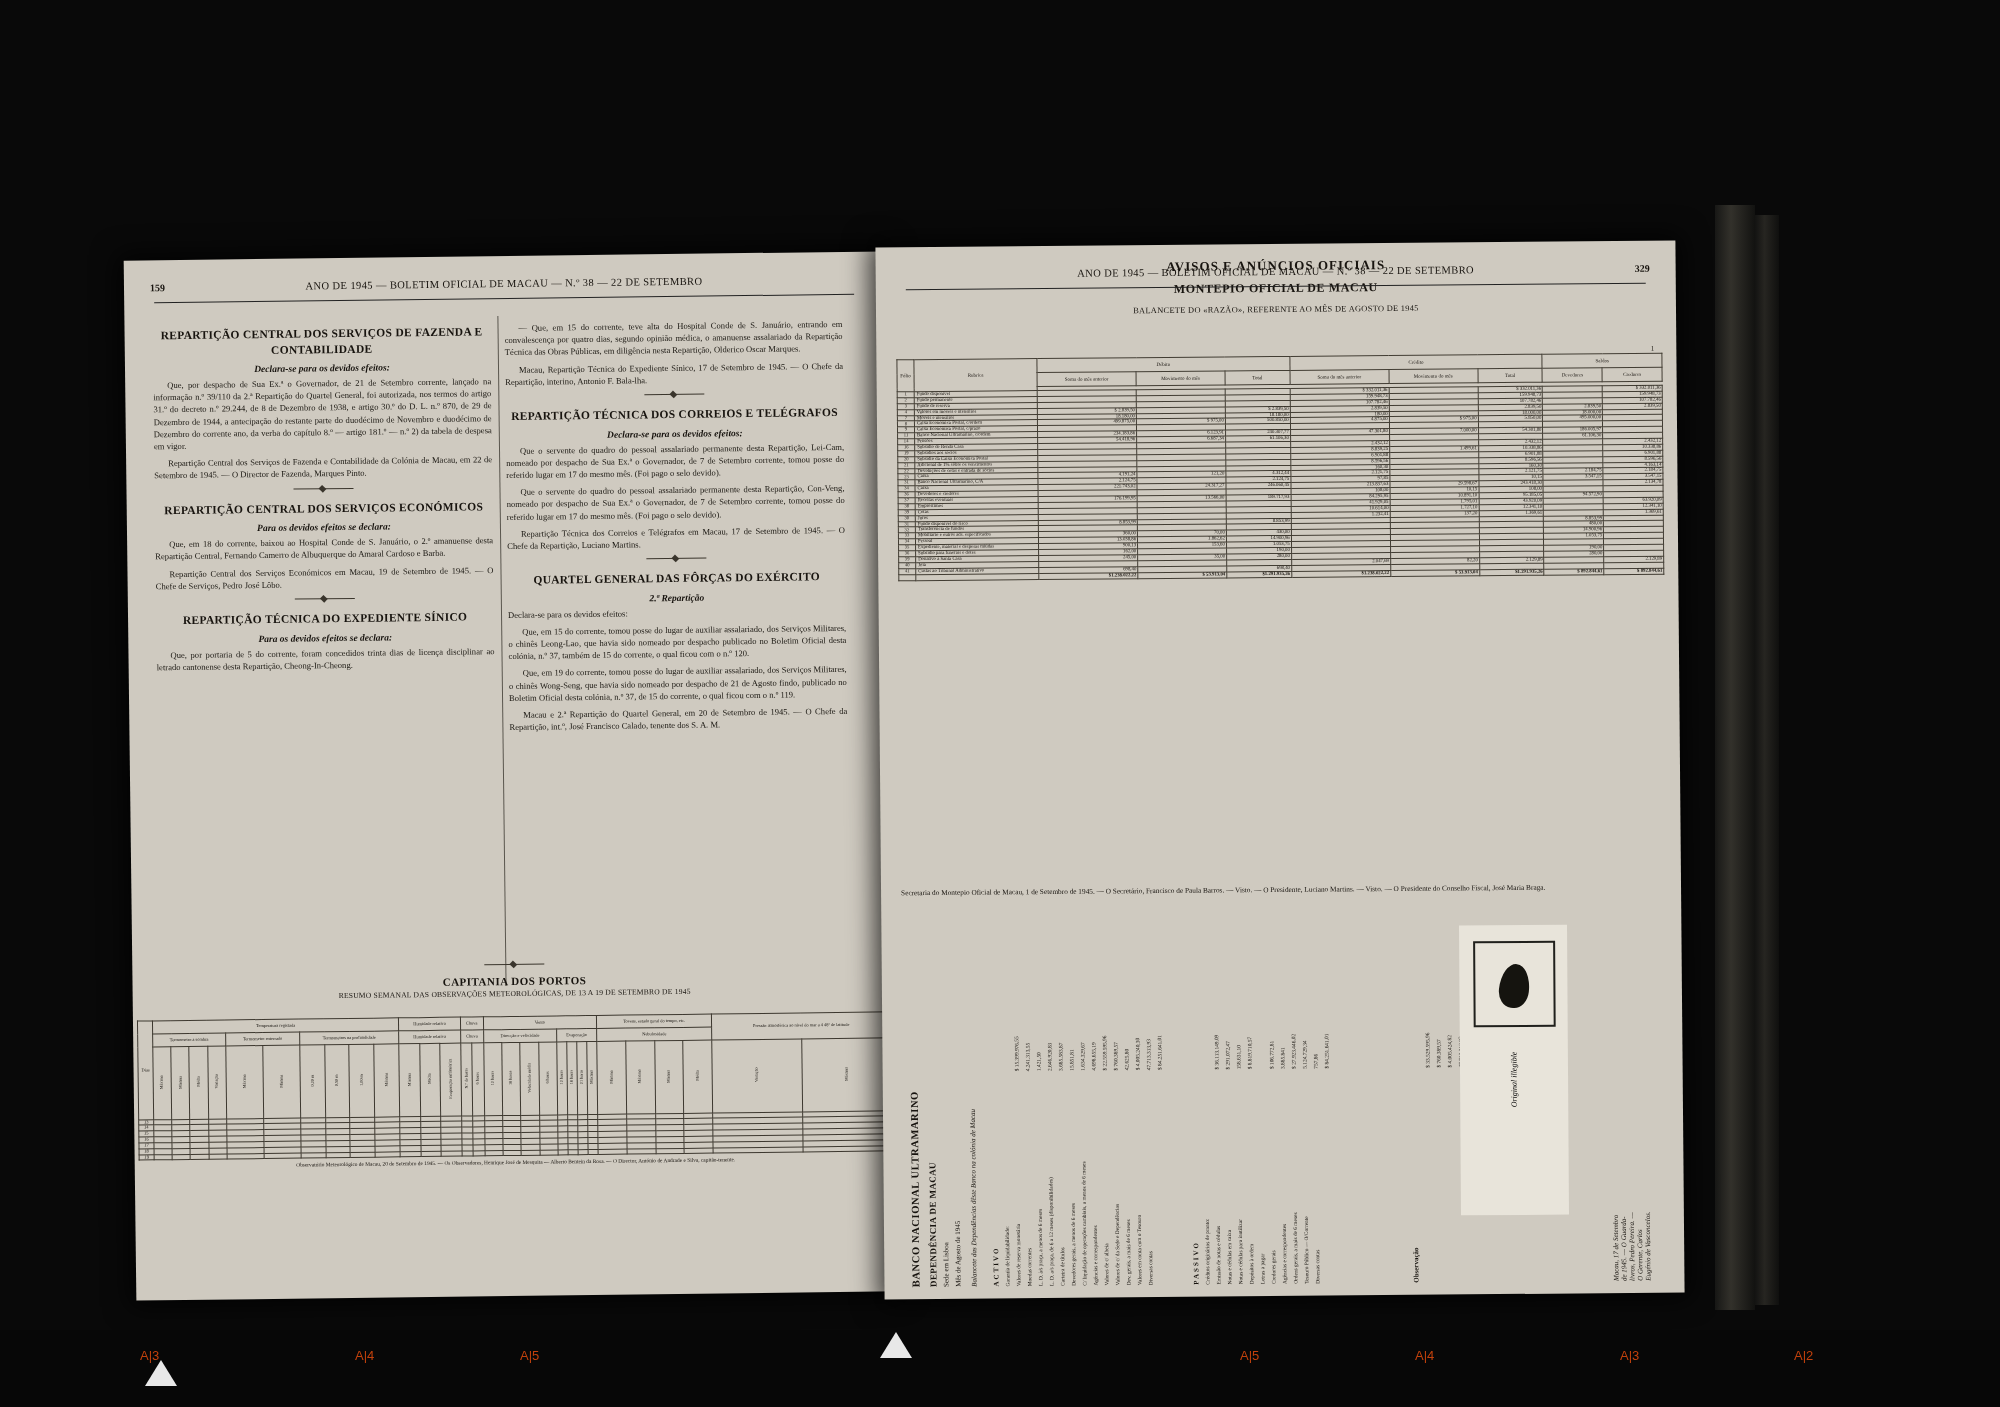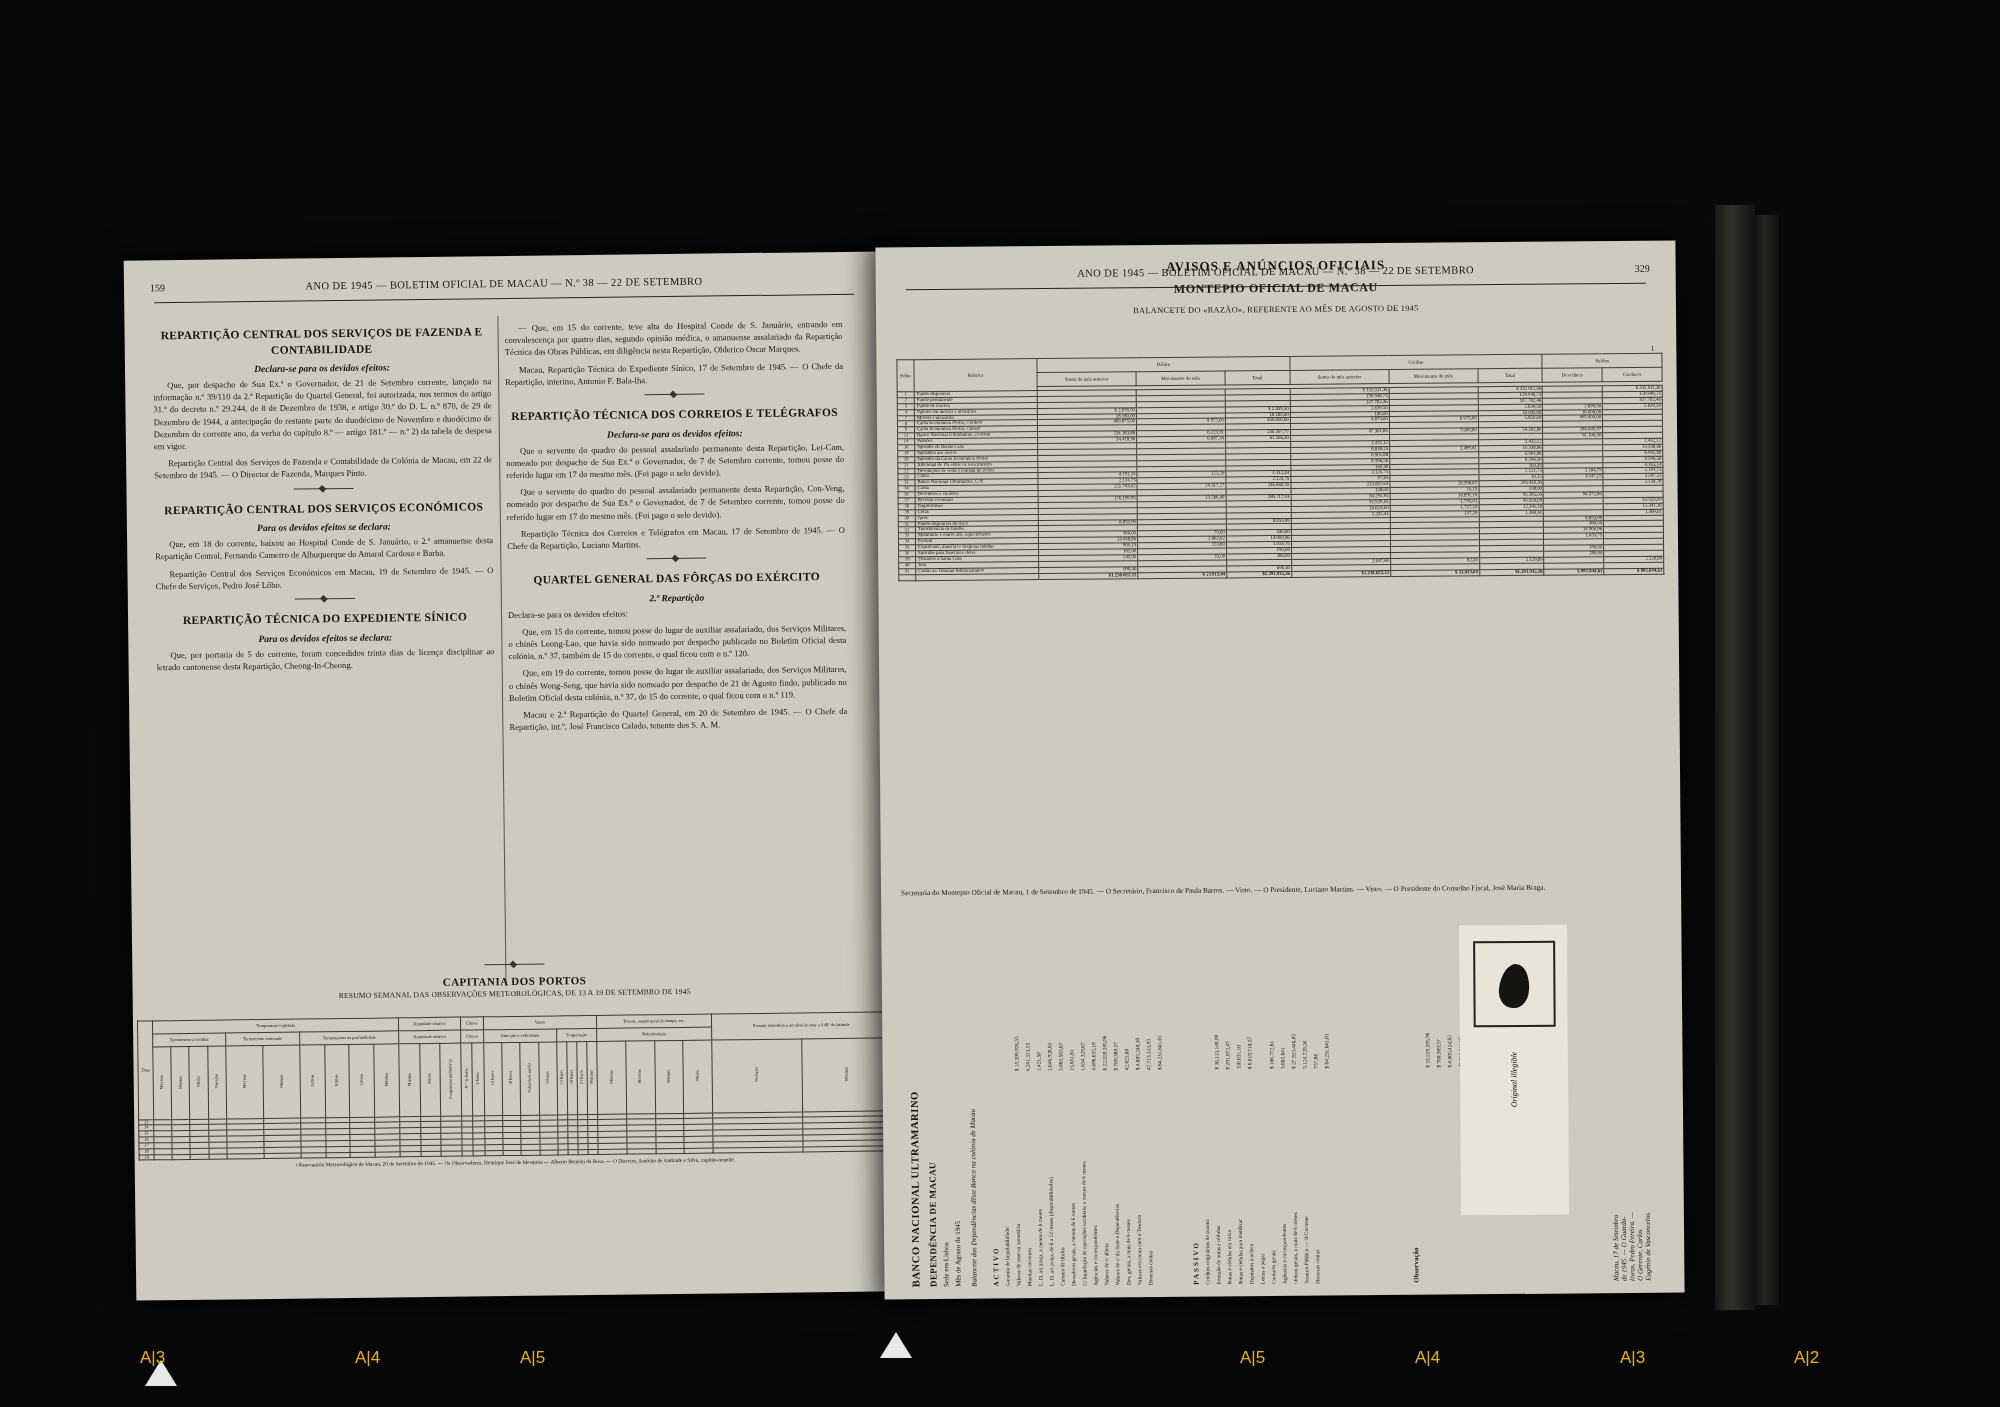--- a/index.html
+++ b/index.html
@@ -8,21 +8,21 @@
 
   
   .film{position:absolute;left:0;top:0;width:2000px;height:1330px;background:#090909;}
   .page-wrap{position:absolute;left:120px;top:240px;width:1600px;height:1070px;}
   .page{position:absolute;background:#cfcac0;box-shadow:0 0 26px 6px rgba(0,0,0,.75);}
   .page.left{left:10px;top:16px;width:760px;height:1040px;transform:rotate(-0.7deg);}
   .page.right{left:760px;top:4px;width:800px;height:1052px;transform:rotate(-0.5deg);}
   .page .inner{position:absolute;inset:0;overflow:hidden;color:#18140f;}
 
   .hdr{position:absolute;left:0;right:0;top:26px;text-align:center;font-size:10.5px;letter-spacing:.4px;font-variant:small-caps;}
-  .folio{position:absolute;top:22px;font-size:10px;font-weight:normal;}
+  .folio{position:absolute;top:22px;font-size:10px;font-weight:bold;}
   .rule{position:absolute;left:30px;right:30px;top:42px;height:1px;background:#222;}
 
   
   .cols{position:absolute;left:28px;right:24px;top:56px;bottom:10px;}
   .col{position:absolute;top:0;bottom:0;width:338px;}
   .col.c1{left:0;}
   .col.c2{left:352px;}
   .vsep{position:absolute;left:345px;top:4px;bottom:300px;width:1px;background:#5a564d;}
 
   h2.sec{font-size:11.5px;text-align:center;margin:12px 4px 6px;letter-spacing:.3px;font-weight:bold;font-variant:small-caps;line-height:1.35;}
@@ -66,21 +66,21 @@
   .bk-n{font-size:5.4px;white-space:nowrap;text-align:right;}
 
   
   .card{position:absolute;left:1460px;top:925px;width:108px;height:290px;background:#e8e4da;transform:rotate(-0.4deg);}
   .card .box{position:absolute;left:14px;top:16px;width:78px;height:82px;border:2px solid #20201c;}
   .blob{position:absolute;left:50%;top:52%;width:30px;height:44px;background:#15140f;border-radius:50% 50% 46% 46%/60% 60% 40% 40%;transform:translate(-50%,-50%) rotate(7deg);}
   .card .lbl{position:absolute;left:0;right:0;top:150px;text-align:center;font-size:8px;font-style:italic;transform:rotate(-90deg);}
 
   
   .markers{position:absolute;left:0;top:1330px;width:2000px;height:77px;background:#070707;}
-  .mk{position:absolute;top:18px;color:#eab308;font-size:17px;font-family:"Liberation Sans",sans-serif;}
+  .mk{position:absolute;top:18px;color:#c2410c;font-size:13px;font-family:"Liberation Sans",sans-serif;}
   .tri{position:absolute;width:0;height:0;border-left:16px solid transparent;border-right:16px solid transparent;}
   .tri.up{border-bottom:26px solid #e8e8e8;}
 
   .edge{position:absolute;background:linear-gradient(90deg,#1a1a18,#3a3831 40%,#141412);}
 </style>
 </head>
 <body>
 
 <div id="scan">
 

